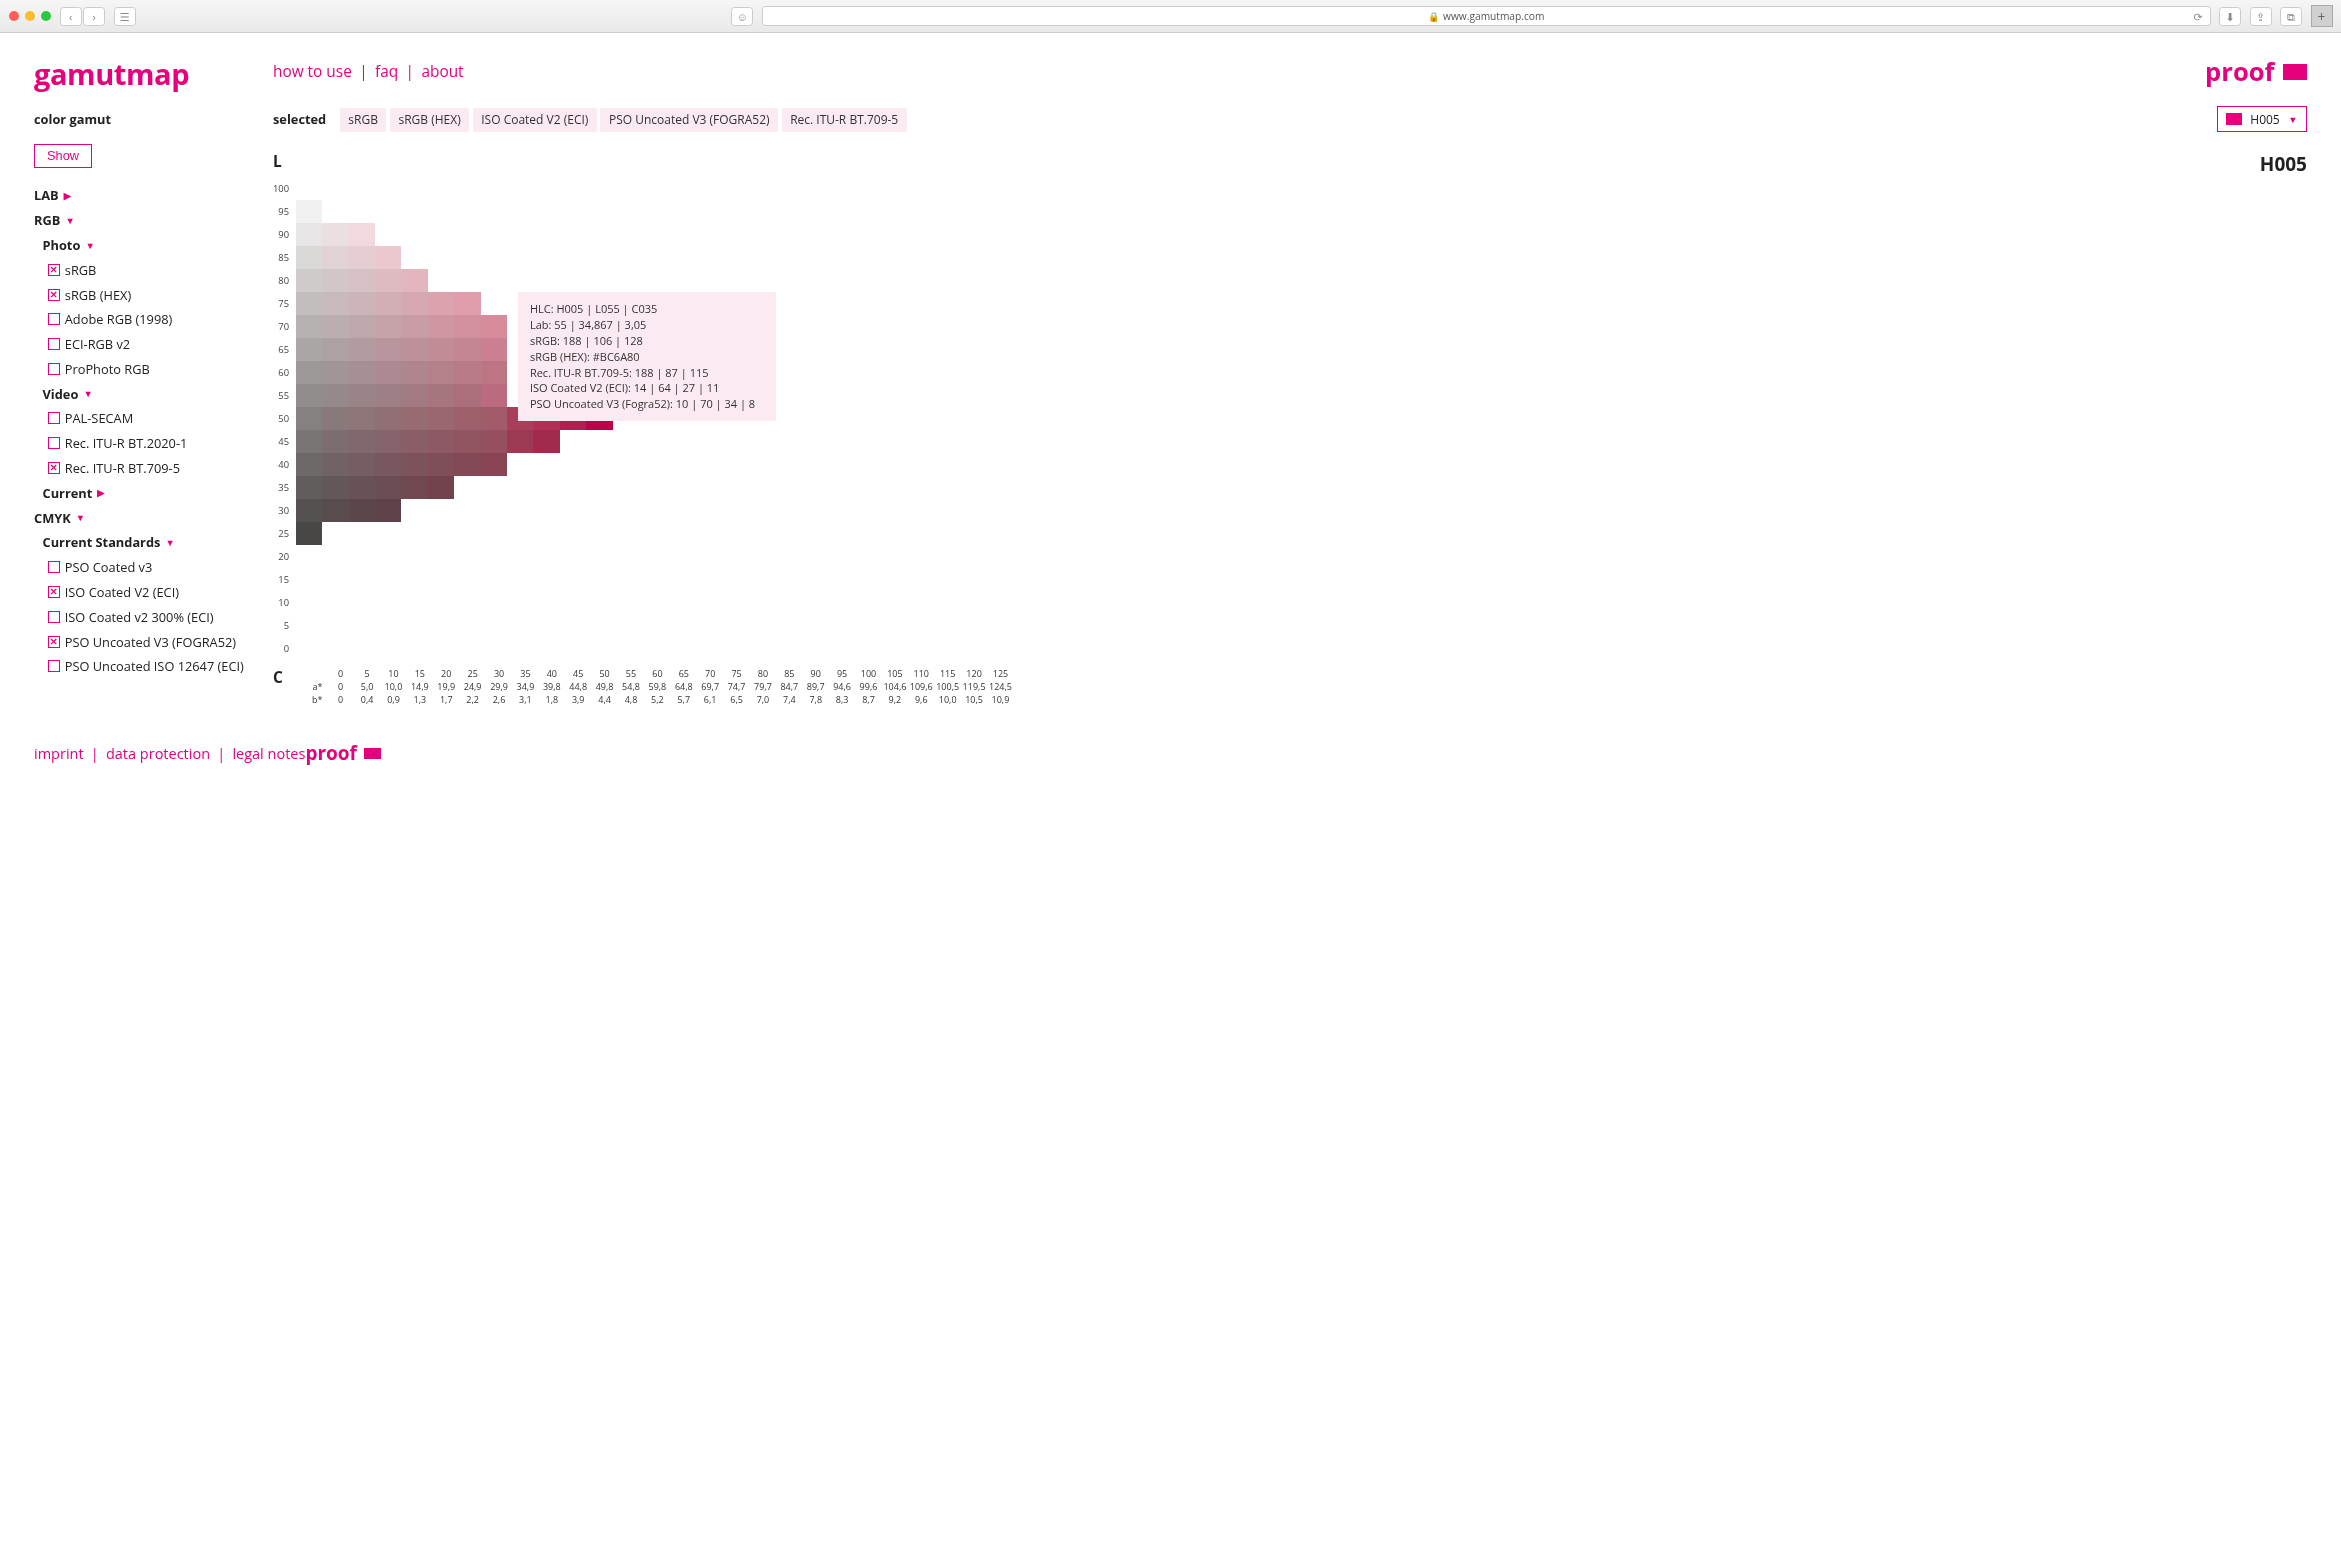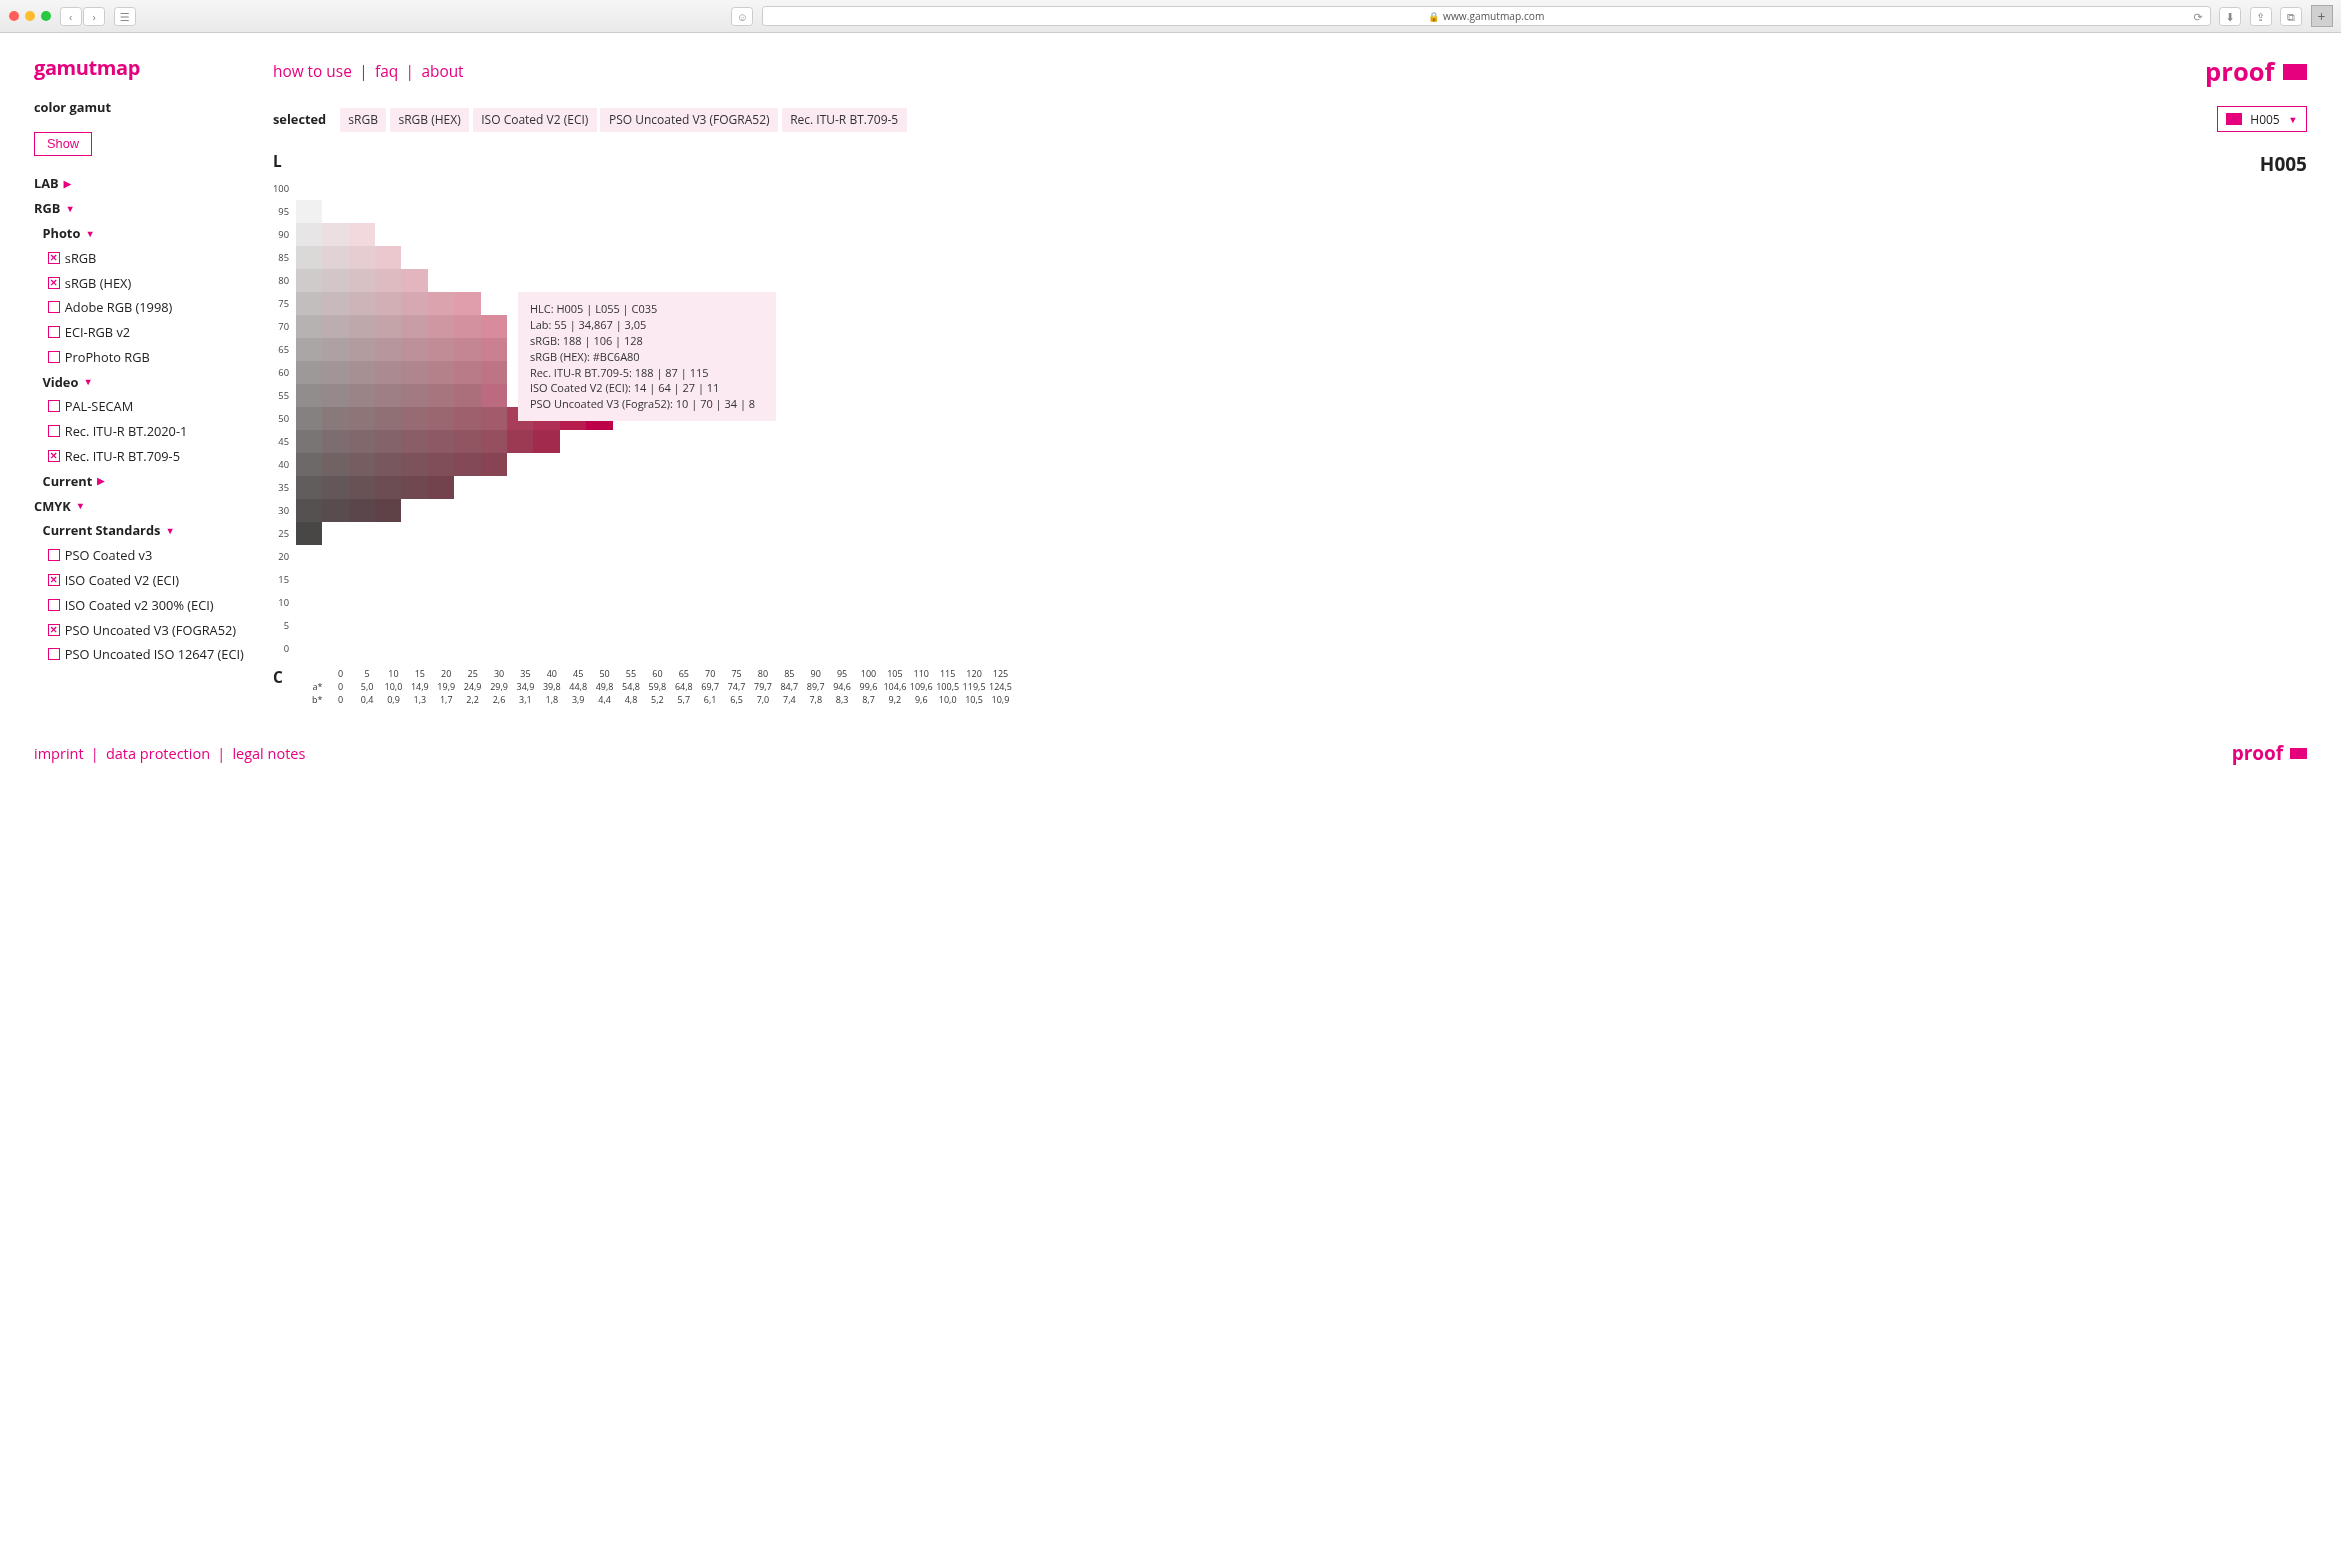--- a/index.html
+++ b/index.html
@@ -13,21 +13,21 @@
 .nav-btn { width: 22px; height: 19px; border: 0.9px solid #ccc; border-radius: 3.4px; background: #fff; display:flex;align-items:center;justify-content:center;font-size:11px;color:#888;}
 .nav-group { display: flex; gap: 1.7px; }
 .url-bar { flex: 1; height: 20.5px; border: 0.9px solid #ccc; border-radius: 3.4px; background: #fff; display:flex;align-items:center;justify-content:center;font-size:10.2px;color:#555; position:relative;}
 .url-lock { font-size: 9.4px; margin-right:3.4px;}
 .reader-btn { width:22px;height:19px;border:0.9px solid #ccc;border-radius:3.4px;background:#fff;display:flex;align-items:center;justify-content:center;font-size:11px;color:#888;}
 .tab-plus { width:22px;height:22px;background:#d0d0d0;border:0.9px solid #aaa;display:flex;align-items:center;justify-content:center;font-size:13.7px;color:#666;}
 
 
 .page { display: grid; grid-template-columns: 222px 1fr; padding: 21.3px 34px 17px 34px; gap: 17px; }
 
-.logo { color: #e6007e; font-weight: 700; font-size: 20px; margin-bottom: 17px; letter-spacing:-0.4px;}
+.logo { color: #e6007e; font-weight: 700; font-size: 29px; margin-bottom: 17px; letter-spacing:-0.4px;}
 .sidebar-title { font-weight: 700; font-size: 12.8px; margin-bottom: 15.4px; }
 
 .show-btn { border: 1.7px solid #e6007e; color: #e6007e; background: #fff; padding: 3.4px 12px; font-size: 12.8px; cursor: pointer; margin-bottom: 15.4px; }
 
 .tree-item { font-size: 12.8px; padding: 3.4px 0; cursor: pointer; display:flex;align-items:center;gap:5.1px;}
 .tree-item.bold { font-weight: 700; }
 .tree-indent1 { padding-left: 8.5px; }
 .tree-indent2 { padding-left: 13.7px; }
 .arrow-right, .arrow-down { color:#e6007e; font-size:9.4px; }
 .checkbox { width: 12px; height: 12px; border: 1.7px solid #e6007e; display: inline-flex; align-items:center;justify-content:center;flex-shrink:0;}
@@ -67,21 +67,21 @@
 .tooltip { position:absolute; background:#fbeaf2; padding:8.5px 20.5px 8.5px 12px; font-size:11px; line-height:1.45; color:#333; white-space:nowrap; }
 
 .x-axis { display:flex; margin-top:6.8px; }
 .axis-C { font-weight:700; font-size:15.4px; width:34px; }
 .x-table { font-size:9px; color:#333; }
 .x-row { display:flex; }
 .x-label { width:20.5px; text-align:right; padding-right:5.1px;}
 .x-cell { width:26.4px; text-align:center; }
 
 
-.footer { padding: 17px 34px; display:flex; justify-content:space-between; align-items:center;}
+.footer { padding: 17px 34px; display:flex; justify-content:flex-start; align-items:center;}
 .footer-links { color:#e6007e; font-size:14.5px;}
 .footer-links a { color:#e6007e; text-decoration:none;}
 .proof-sm { display:flex;align-items:center;gap:6.8px;}
 .proof-sm .proof-text { font-size:19px;}
 .proof-sm .proof-sq { width:17px;height:11px;}
 </style>
 </head>
 <body>
 
 <div class="browser-chrome">

